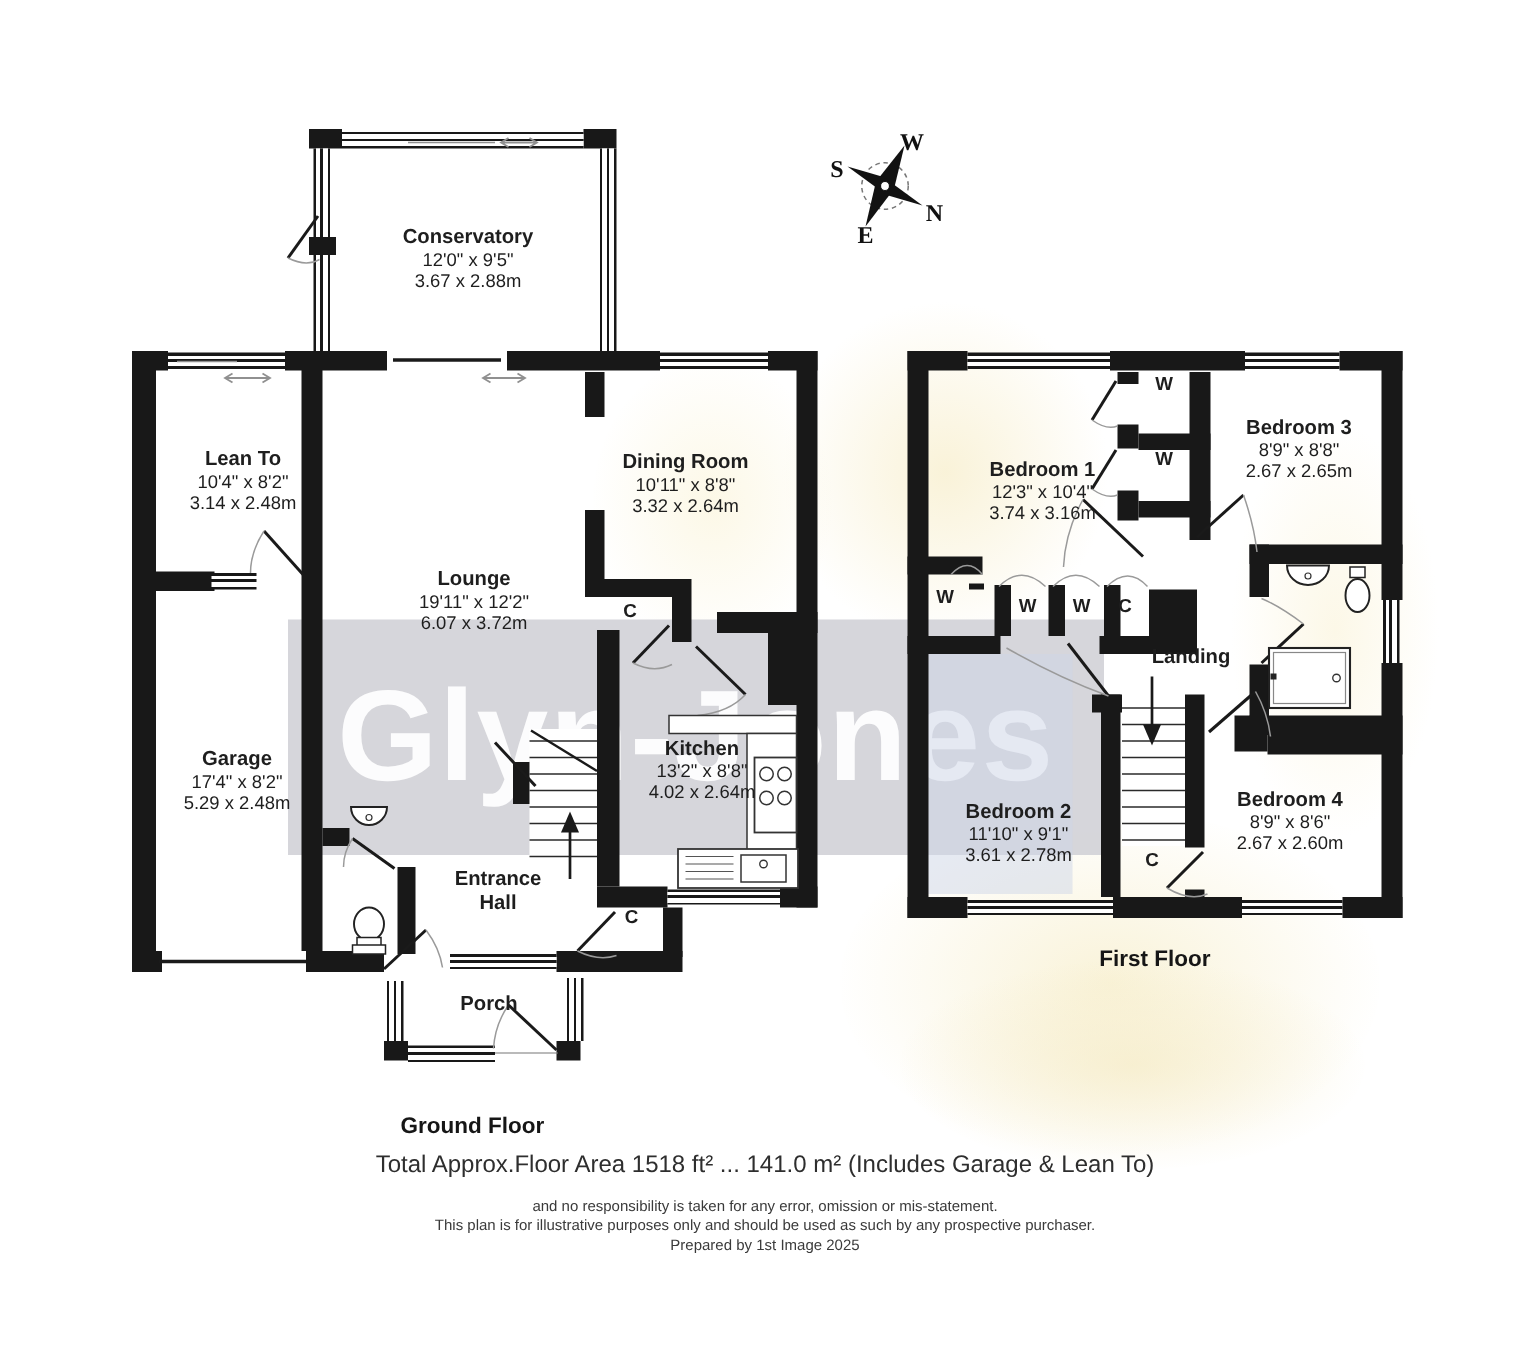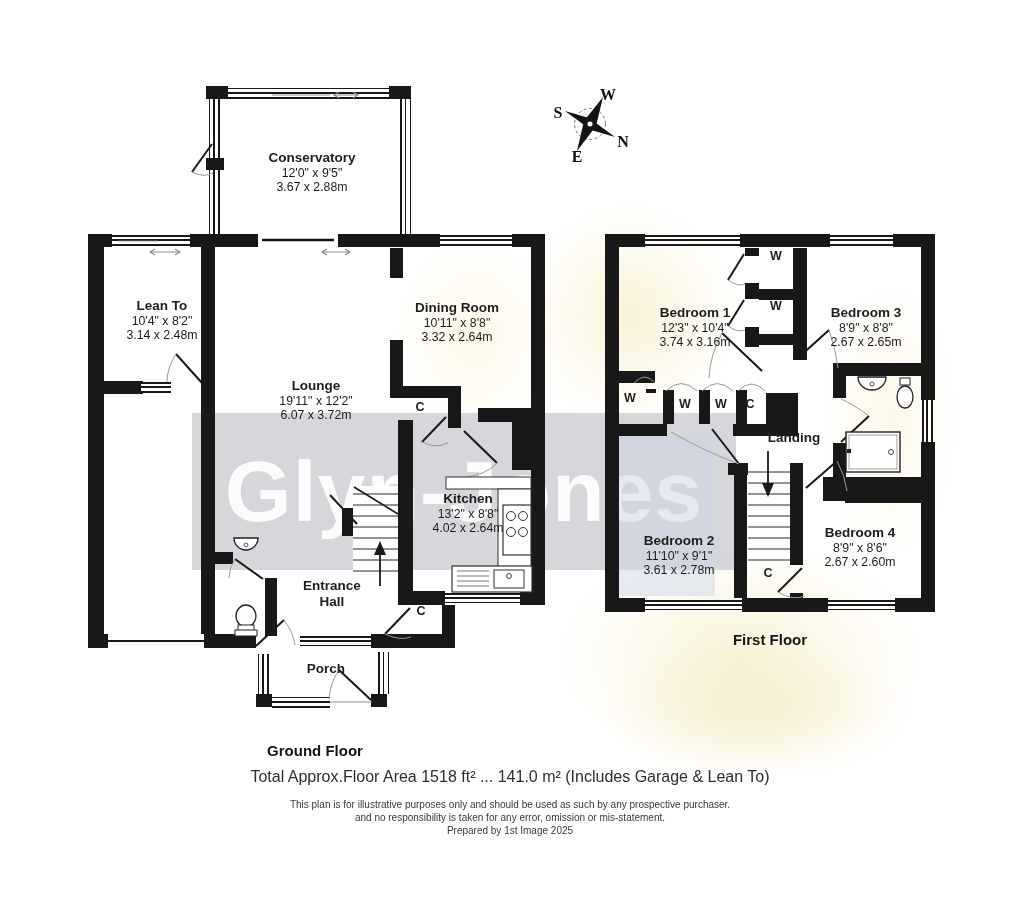--- a/index.html
+++ b/index.html
@@ -294,20 +294,25 @@
   <div class="rlabel" style="left:256px;top:378px;width:120px;">
     <div class="rname">Lounge</div>
     <div class="rdims">19'11" x 12'2"</div>
     <div class="rdims">6.07 x 3.72m</div>
   </div>
   <div class="rlabel" style="left:392px;top:300px;width:130px;">
     <div class="rname">Dining Room</div>
     <div class="rdims">10'11" x 8'8"</div>
     <div class="rdims">3.32 x 2.64m</div>
   </div>
+  <div class="rlabel" style="left:98px;top:498px;width:120px;">
+    <div class="rname">Garage</div>
+    <div class="rdims">17'4" x 8'2"</div>
+    <div class="rdims">5.29 x 2.48m</div>
+  </div>
   <div class="rlabel" style="left:408px;top:491px;width:120px;">
     <div class="rname">Kitchen</div>
     <div class="rdims">13'2" x 8'8"</div>
     <div class="rdims">4.02 x 2.64m</div>
   </div>
   <div class="rlabel" style="left:292px;top:578px;width:80px;">
     <div class="rname">Entrance Hall</div>
   </div>
   <div class="rlabel" style="left:286px;top:661px;width:80px;text-align:center;">
     <div class="rname">Porch</div>
@@ -316,21 +321,21 @@
   <div class="rlabel" style="left:635px;top:305px;width:120px;">
     <div class="rname">Bedroom 1</div>
     <div class="rdims">12'3" x 10'4"</div>
     <div class="rdims">3.74 x 3.16m</div>
   </div>
   <div class="rlabel" style="left:619px;top:499px;width:120px;margin-top:34px;">
     <div class="rname">Bedroom 2</div>
     <div class="rdims">11'10" x 9'1"</div>
     <div class="rdims">3.61 x 2.78m</div>
   </div>
-  <div class="rlabel" style="left:806px;top:277px;width:120px;margin-top:28px;">
+  <div class="rlabel" style="left:806px;top:277px;width:120px;">
     <div class="rname">Bedroom 3</div>
     <div class="rdims">8'9" x 8'8"</div>
     <div class="rdims">2.67 x 2.65m</div>
   </div>
   <div class="rlabel" style="left:800px;top:525px;width:120px;">
     <div class="rname">Bedroom 4</div>
     <div class="rdims">8'9" x 8'6"</div>
     <div class="rdims">2.67 x 2.60m</div>
   </div>
   <div class="rlabel" style="left:754px;top:430px;width:80px;">
@@ -345,18 +350,18 @@
   <div class="closet-label" style="left:742px;top:397px;">C</div>
   <div class="closet-label" style="left:760px;top:566px;">C</div>
   <div class="closet-label" style="left:412px;top:400px;">C</div>
   <div class="closet-label" style="left:413px;top:604px;">C</div>
 
   <div class="floor-title" style="left:235px;top:726px;width:160px;margin-top:16px;">Ground Floor</div>
   <div class="floor-title" style="left:690px;top:631px;width:160px;">First Floor</div>
 
   <div id="footer">
     <div class="area-line">Total Approx.Floor Area 1518 ft² ... 141.0 m² (Includes Garage &amp; Lean To)</div>
+    <div class="disc">and no responsibility is taken for any error, omission or mis-statement.</div>
     <div class="disc">This plan is for illustrative purposes only and should be used as such by any prospective purchaser.</div>
-    <div class="disc">and no responsibility is taken for any error, omission or mis-statement.</div>
     <div class="disc">Prepared by 1st Image 2025</div>
   </div>
 
 </div>
 
 </body></html>

